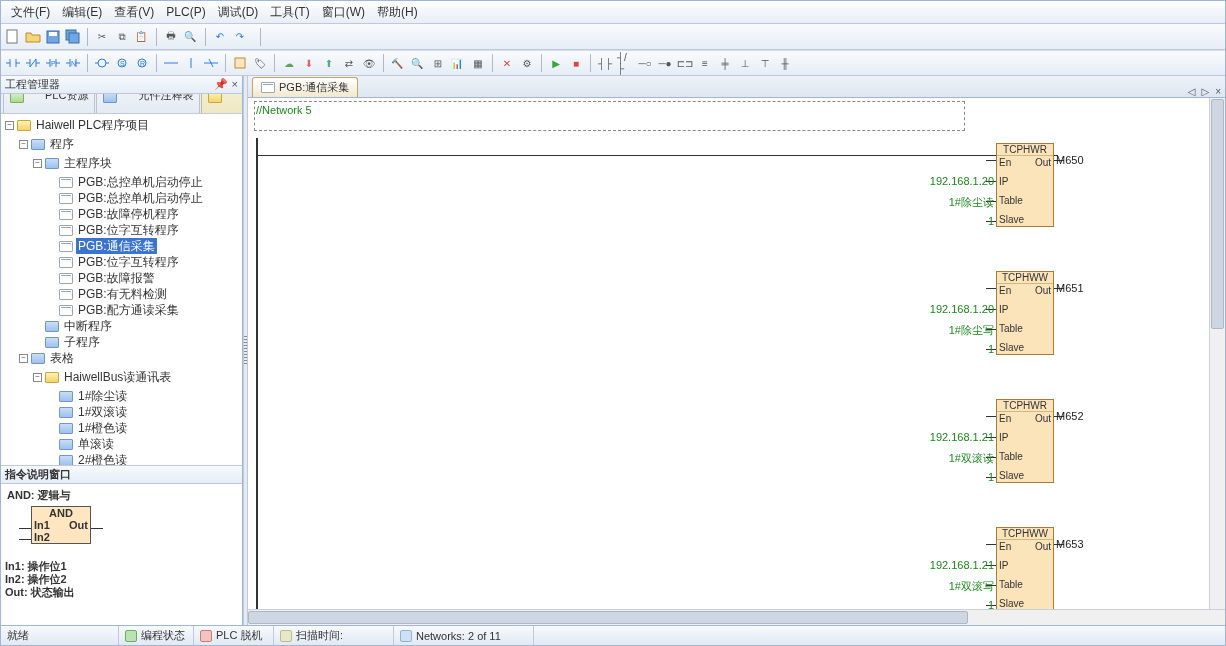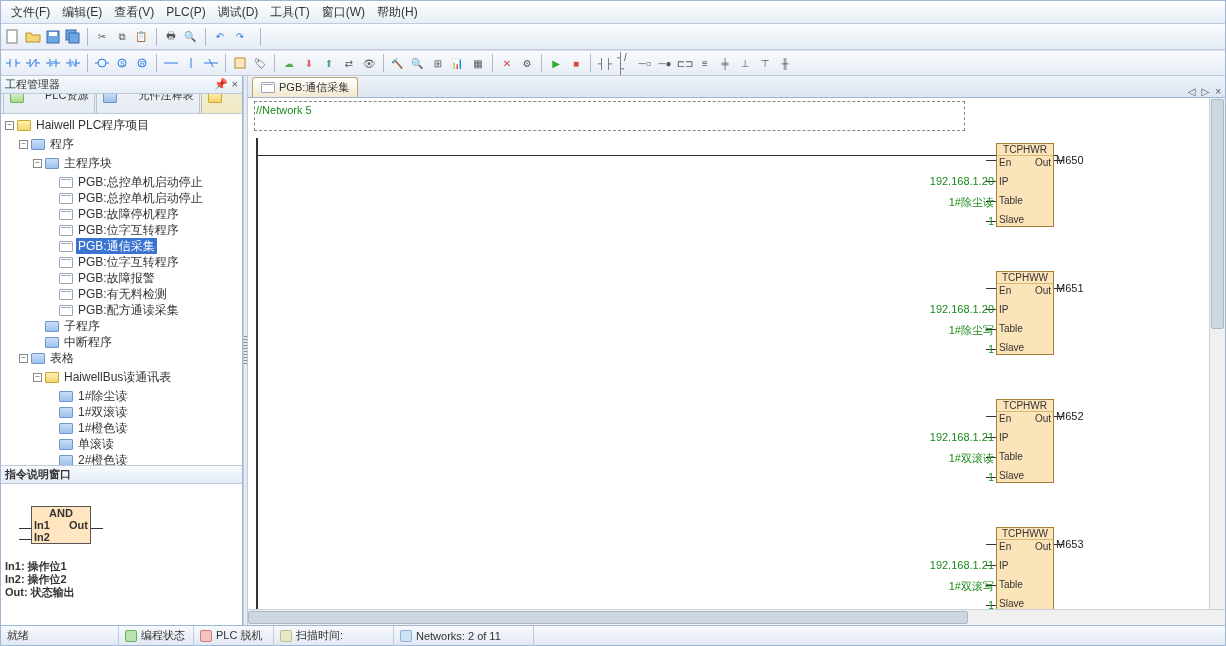--- a/index.html
+++ b/index.html
@@ -301,26 +301,26 @@
                         <li>
                           <span style="width:9px"></span>
                           <span class="ticon ic-doc"></span>
                           <span class="lbl">PGB:配方通读采集</span>
                         </li>
                       </ul>
                   </li>
                   <li>
                       <span style="width:9px"></span>
                       <span class="ticon ic-blue"></span>
-                      <span class="lbl">子程序</span>
+                      <span class="lbl">中断程序</span>
                     </li>
                   <li>
                       <span style="width:9px"></span>
                       <span class="ticon ic-blue"></span>
-                      <span class="lbl">中断程序</span>
+                      <span class="lbl">子程序</span>
                     </li>
                 </ul>
               </li>
               <li class="node">
                   <span class="twist">−</span>
                   <span class="ticon ic-blue"></span>
                   <span class="lbl">表格</span>
                 <ul>
                   <li class="node">
                       <span class="twist">−</span>
@@ -357,20 +357,21 @@
                 </ul>
               </li>
             </ul>
           </li>
         </ul>
       </div>
 
       <div class="help">
         <div class="help-title">指令说明窗口</div>
         <div class="help-body">
+          <div>AND: 逻辑与</div>
           <div class="andbox">
             <div class="hdr">AND</div>
             <div class="row">
                 <span>In1</span>
                 <span>Out</span>
               </div>
             <div class="row">
                 <span>In2</span>
                 <span></span>
               </div>

